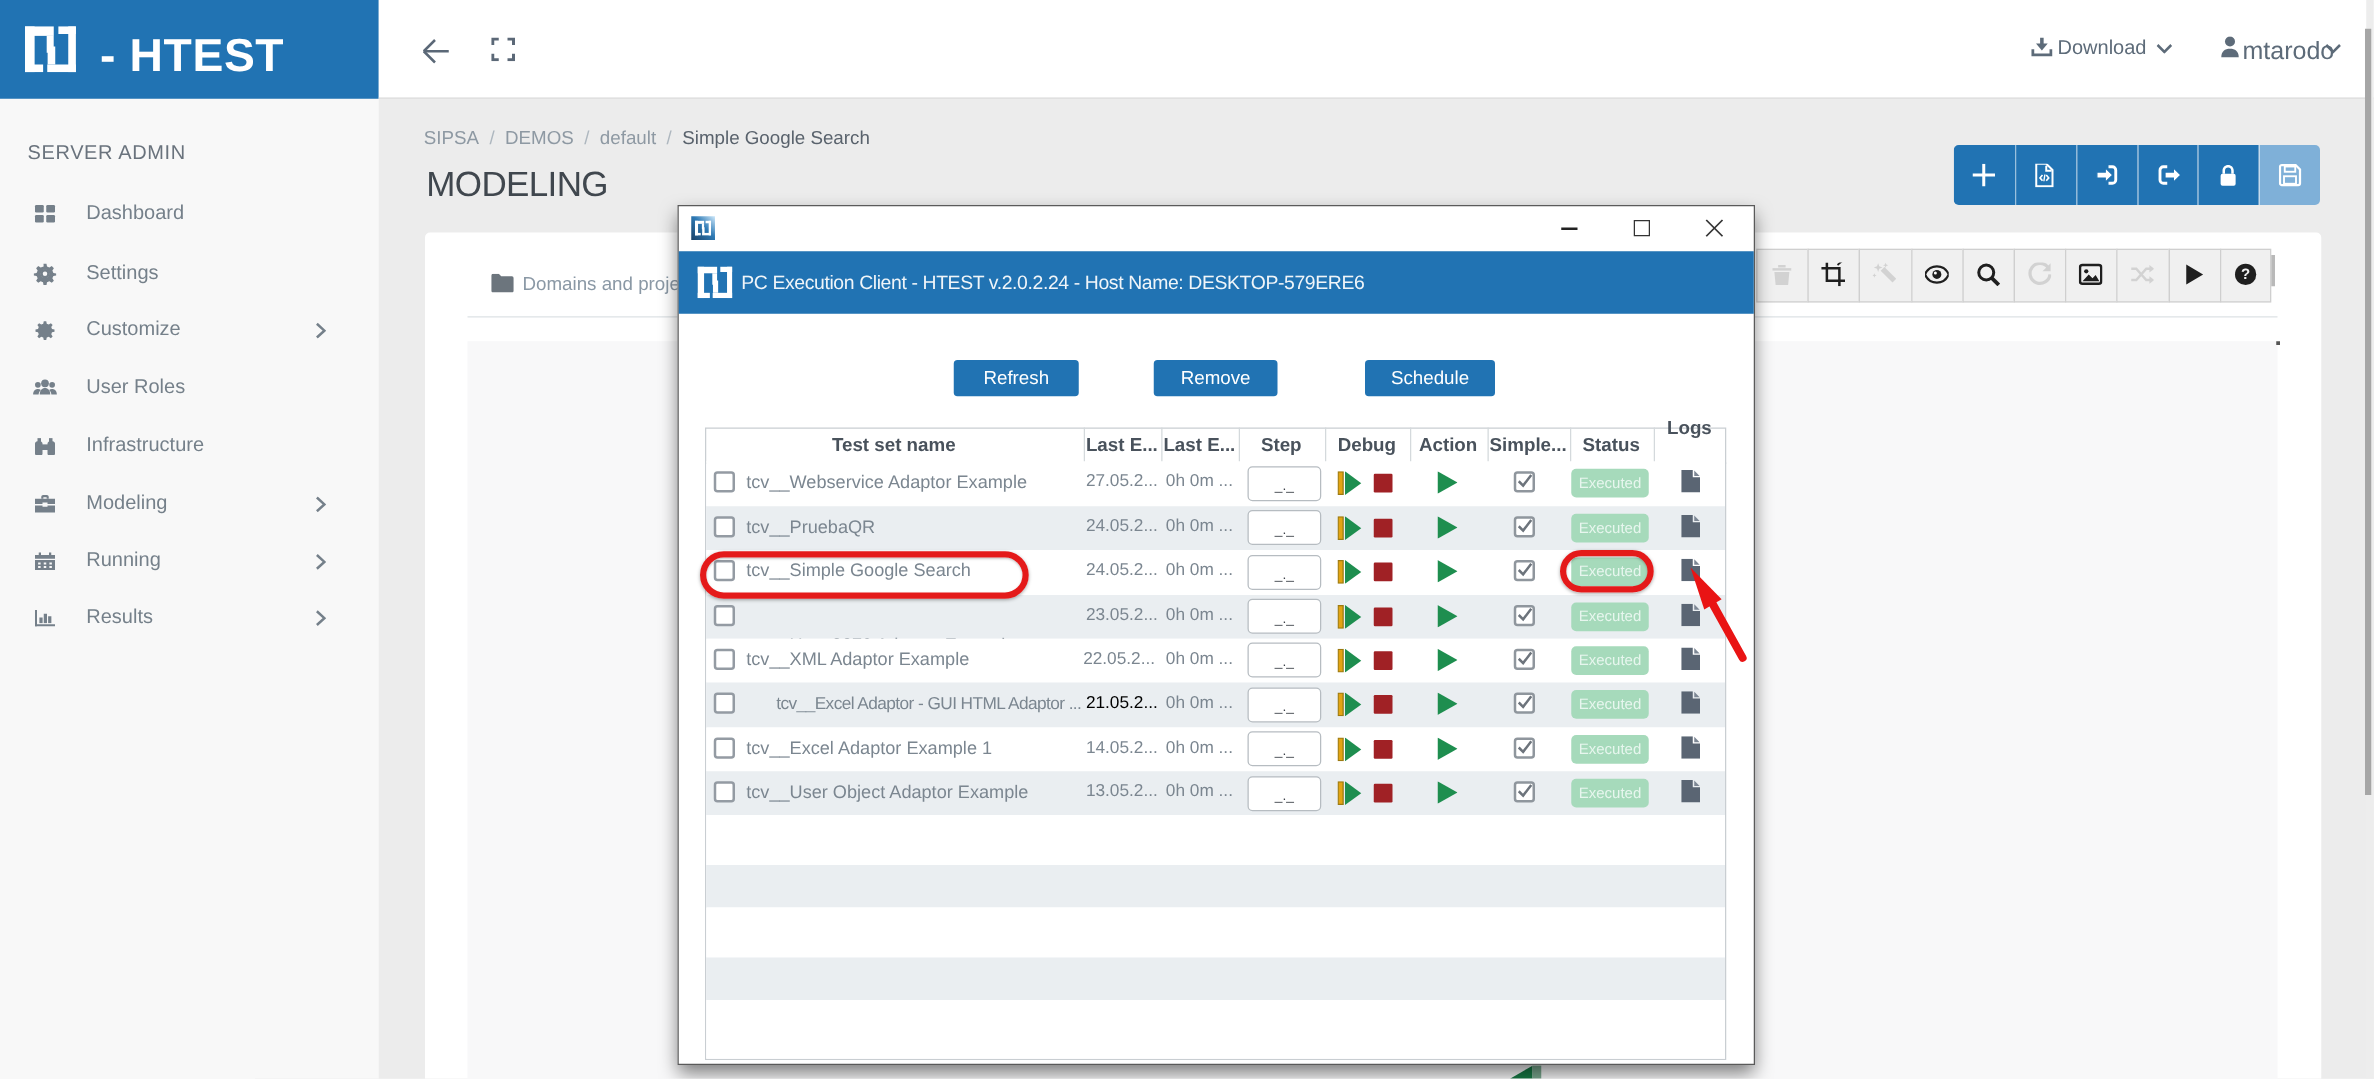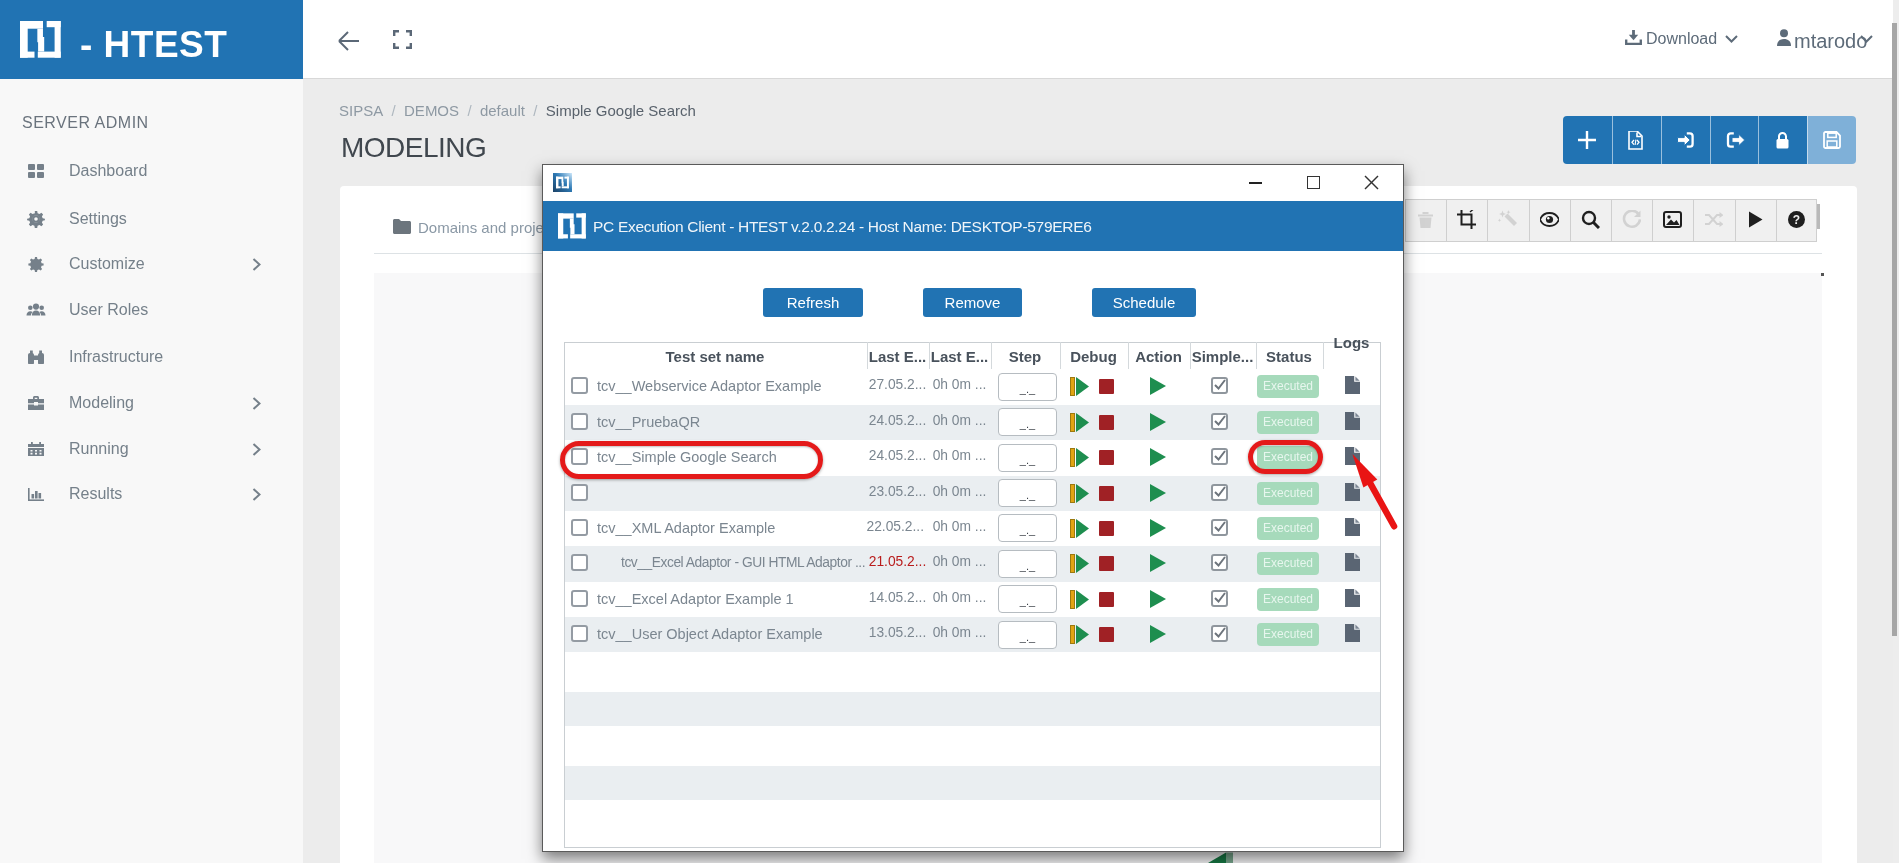--- a/index.html
+++ b/index.html
@@ -460,21 +460,21 @@
       <path d="M2 7 L5.5 10.5 L12 2" stroke="#6d747c" stroke-width="2" fill="none"></path>
     </svg>
     <div class="abs" style="left:1257px;top:516.9px;width:62px;height:23px;background:#a6dabb;border-radius:4px;font-size:12px;color:#e7f6ee;text-align:center;line-height:23px;">Executed</div>
     <svg class="abs" style="left:1345px;top:517.9px;" width="15" height="18" viewBox="0 0 15 18">
       <path d="M0 0 L9.2 0 L9.2 5.8 L15 5.8 L15 18 L0 18 Z" fill="#5a6573"></path>
       <path d="M10.4 0.4 L14.7 4.7 L10.4 4.7 Z" fill="#7d8794"></path>
     </svg>
     <div class="abs" style="left:564.5px;top:546.3px;width:815px;height:35.4px;background:#eaeef1;"></div>
     <div class="abs" style="left:571px;top:554.3px;width:17px;height:17px;border:2px solid #949ba3;border-radius:3px;background:#fff;"></div>
     <div class="abs" style="left:597px;top:555.3px;font-size:13.8px;letter-spacing:-0.45px;color:#7b8690;white-space:nowrap;width:262px;overflow:hidden;margin-left:24px;">tcv__Excel Adaptor - GUI HTML Adaptor ...</div>
-    <div class="abs" style="left:866.5px;top:554.3px;width:62px;text-align:center;font-size:13.8px;color:#b91c1c;">21.05.2...</div>
+    <div class="abs" style="left:866.5px;top:554.3px;width:62px;text-align:center;font-size:13.8px;color:#000000;">21.05.2...</div>
     <div class="abs" style="left:928.5px;top:554.3px;width:62px;text-align:center;font-size:13.8px;color:#7b8690;">0h 0m ...</div>
     <div class="abs" style="left:998px;top:549.8px;width:59px;height:28px;background:#fff;border:1px solid #b6bcc1;border-radius:4px;font-size:11px;color:#3a3f46;text-align:center;line-height:30px;">_._</div>
     <svg class="abs" style="left:1070px;top:554.3px;" width="20" height="19" viewBox="0 0 20 19">
       <rect x="0.5" y="0.5" width="4" height="18" fill="#e2a413" stroke="#9c7a10" stroke-width="1"></rect>
       <polygon points="6,0 19,9.5 6,19" fill="#1e8e4f"></polygon>
     </svg>
     <div class="abs" style="left:1099px;top:556.3px;width:15px;height:15px;background:#a02125;border-radius:1px;"></div>
     <svg class="abs" style="left:1150px;top:554.3px;" width="16" height="18" viewBox="0 0 16 18">
       <polygon points="0,0 16,9 0,18" fill="#1e8e4f"></polygon>
     </svg>

